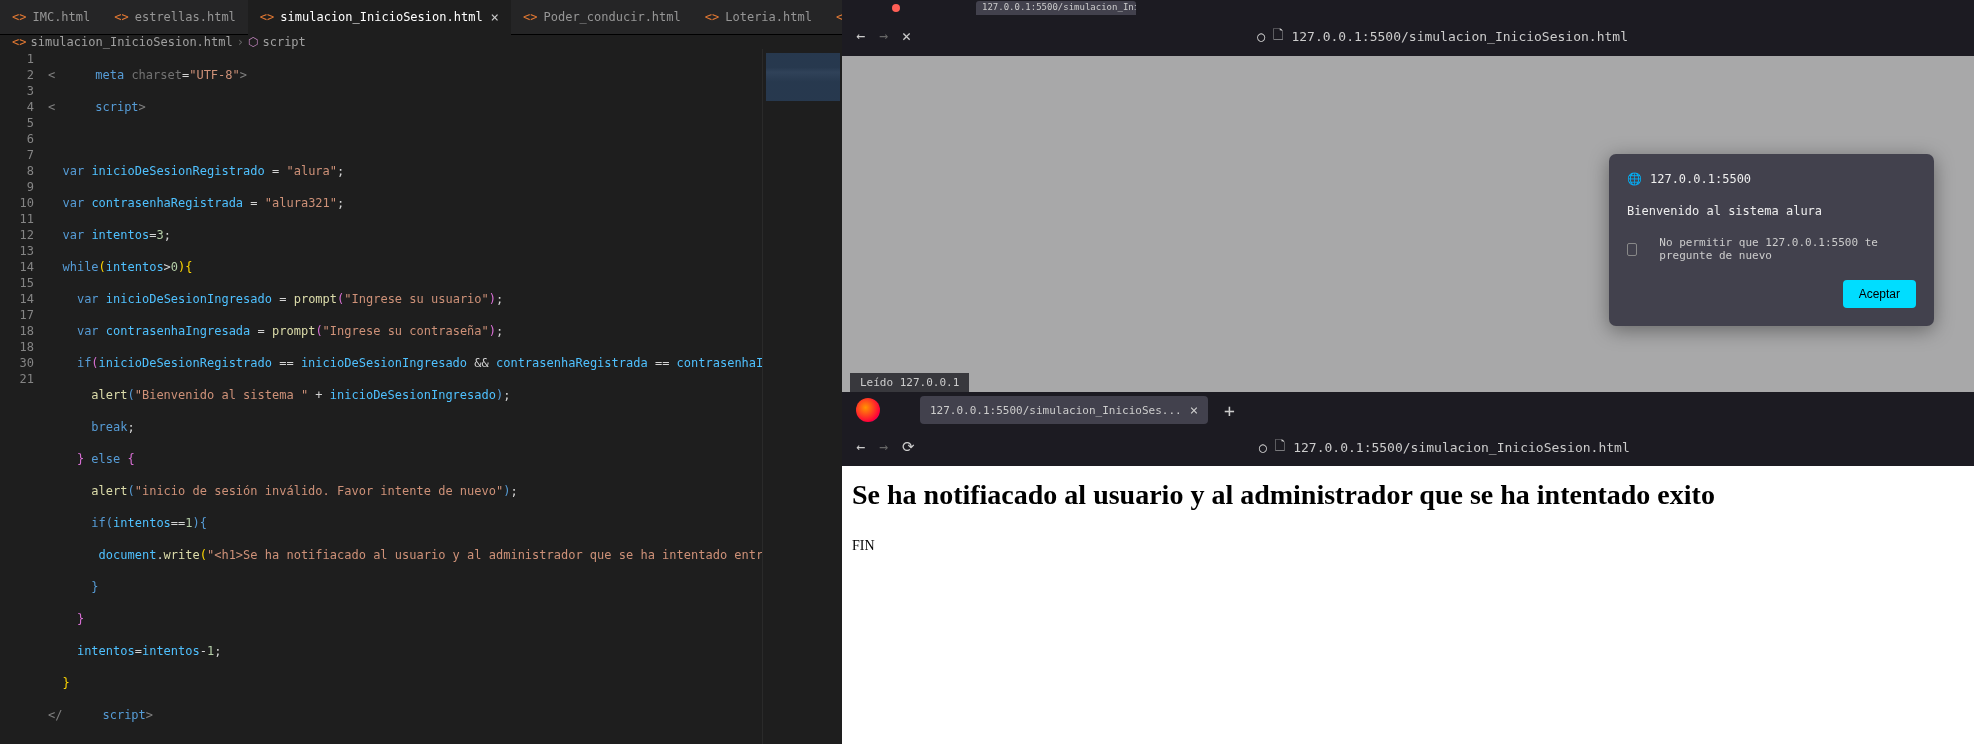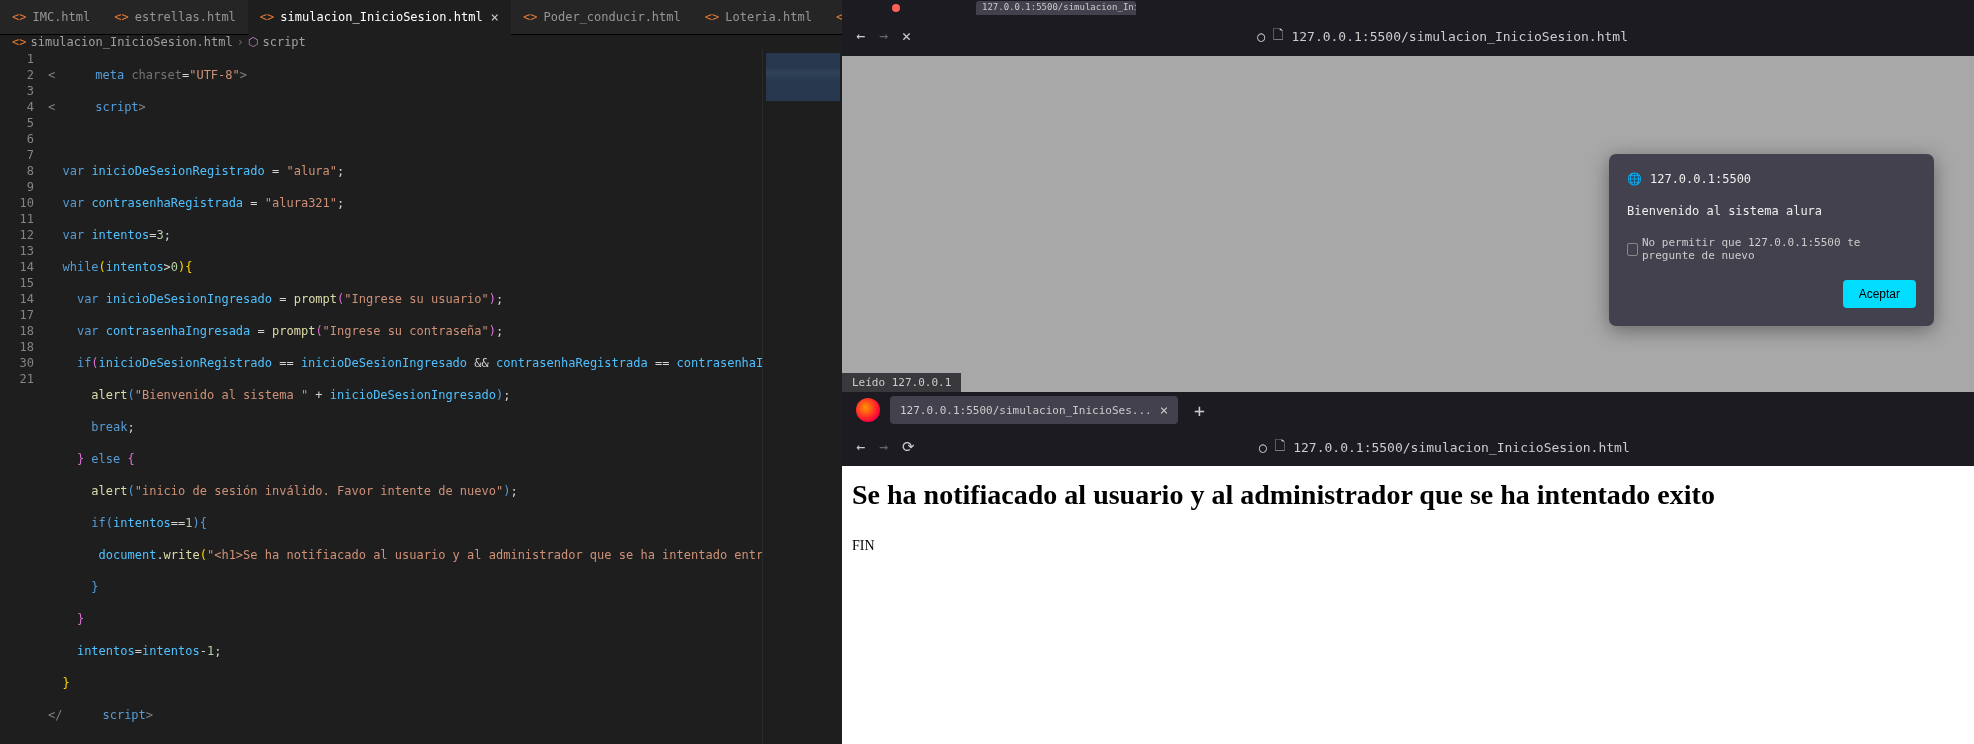--- a/index.html
+++ b/index.html
@@ -57,32 +57,32 @@
 .browser-toolbar { height: 40px; background: #1c1b22; display: flex; align-items: center; padding: 0 14px; gap: 14px; }
 .nav-btn { color: #ccc; font-size: 15px; cursor: pointer; }
 .nav-btn.dim { color: #666; }
 .urlbar { flex: 1; display: flex; align-items: center; background: #1c1b22; color: #ccc; font-size: 13px; gap: 8px; justify-content: center; }
 .urlbar .lock-area { display: flex; gap: 8px; align-items: center; }
 .browser1-content { flex: 1; background: #a8a8a9; position: relative; }
 
 .dialog { position: absolute; top: 98px; right: 40px; width: 325px; background: #42414d; border-radius: 7px; padding: 18px; color: #ddd; box-shadow: 0 4px 20px rgba(0,0,0,.4); }
 .dialog-origin { display: flex; align-items: center; gap: 8px; font-size: 12px; margin-bottom: 18px; color: #eee; }
 .dialog-msg { font-size: 12px; margin-bottom: 18px; color: #eee; }
-.dialog-check { display: flex; align-items: center; gap: 4px; font-size: 11px; margin-bottom: 18px; color: #ccc; }
+.dialog-check { display: flex; align-items: center; gap: 22px; font-size: 11px; margin-bottom: 18px; color: #ccc; }
 .dialog-check .box { width: 13px; height: 13px; border: 1px solid #888; border-radius: 2px; }
 .dialog-actions { display: flex; justify-content: flex-end; }
 .accept-btn { background: #00ddff; color: #000; border: none; padding: 7px 16px; border-radius: 4px; font-size: 12px; cursor: pointer; }
 
-.status-badge { position: absolute; bottom: 0; left: 0; background: #38383d; color: #ccc; font-size: 11px; padding: 3px 10px; }
+.status-badge { position: absolute; bottom: 0; left: 8px; background: #38383d; color: #ccc; font-size: 11px; padding: 3px 10px; }
 
 
 .browser2 { flex: 1; background: #fff; display: flex; flex-direction: column; }
 .browser2-tabbar { height: 36px; background: #1c1b22; display: flex; align-items: center; padding-left: 14px; gap: 10px; }
 .ff-icon { width: 24px; height: 24px; border-radius: 50%; background: radial-gradient(circle at 40% 40%, #ff9500, #ff0039 70%, #9400ff); }
-.browser2-tab { background: #42414d; height: 28px; border-radius: 4px; display: flex; align-items: center; padding: 0 10px; font-size: 11px; color: #ccc; gap: 8px; }
+.browser2-tab { background: #42414d; height: 28px; border-radius: 4px; display: flex; align-items: center; padding: 0 10px; font-size: 11px; color: #ccc; gap: 8px; margin-left: 30px; }
 .tab-close { font-size: 14px; }
 .newtab-btn { color: #ccc; font-size: 18px; cursor: pointer; padding: 0 6px; }
 .browser2-toolbar { height: 38px; background: #1c1b22; display: flex; align-items: center; padding: 0 14px; gap: 14px; }
 .browser2-page { flex: 1; background: #fff; color: #000; padding: 12px 10px; font-family: 'Times New Roman', serif; }
 .browser2-page h1 { font-size: 28px; font-weight: bold; line-height: 1.2; }
 .browser2-page p { font-size: 14px; margin-top: 26px; }
 </style>
 </head>
 <body>
 

